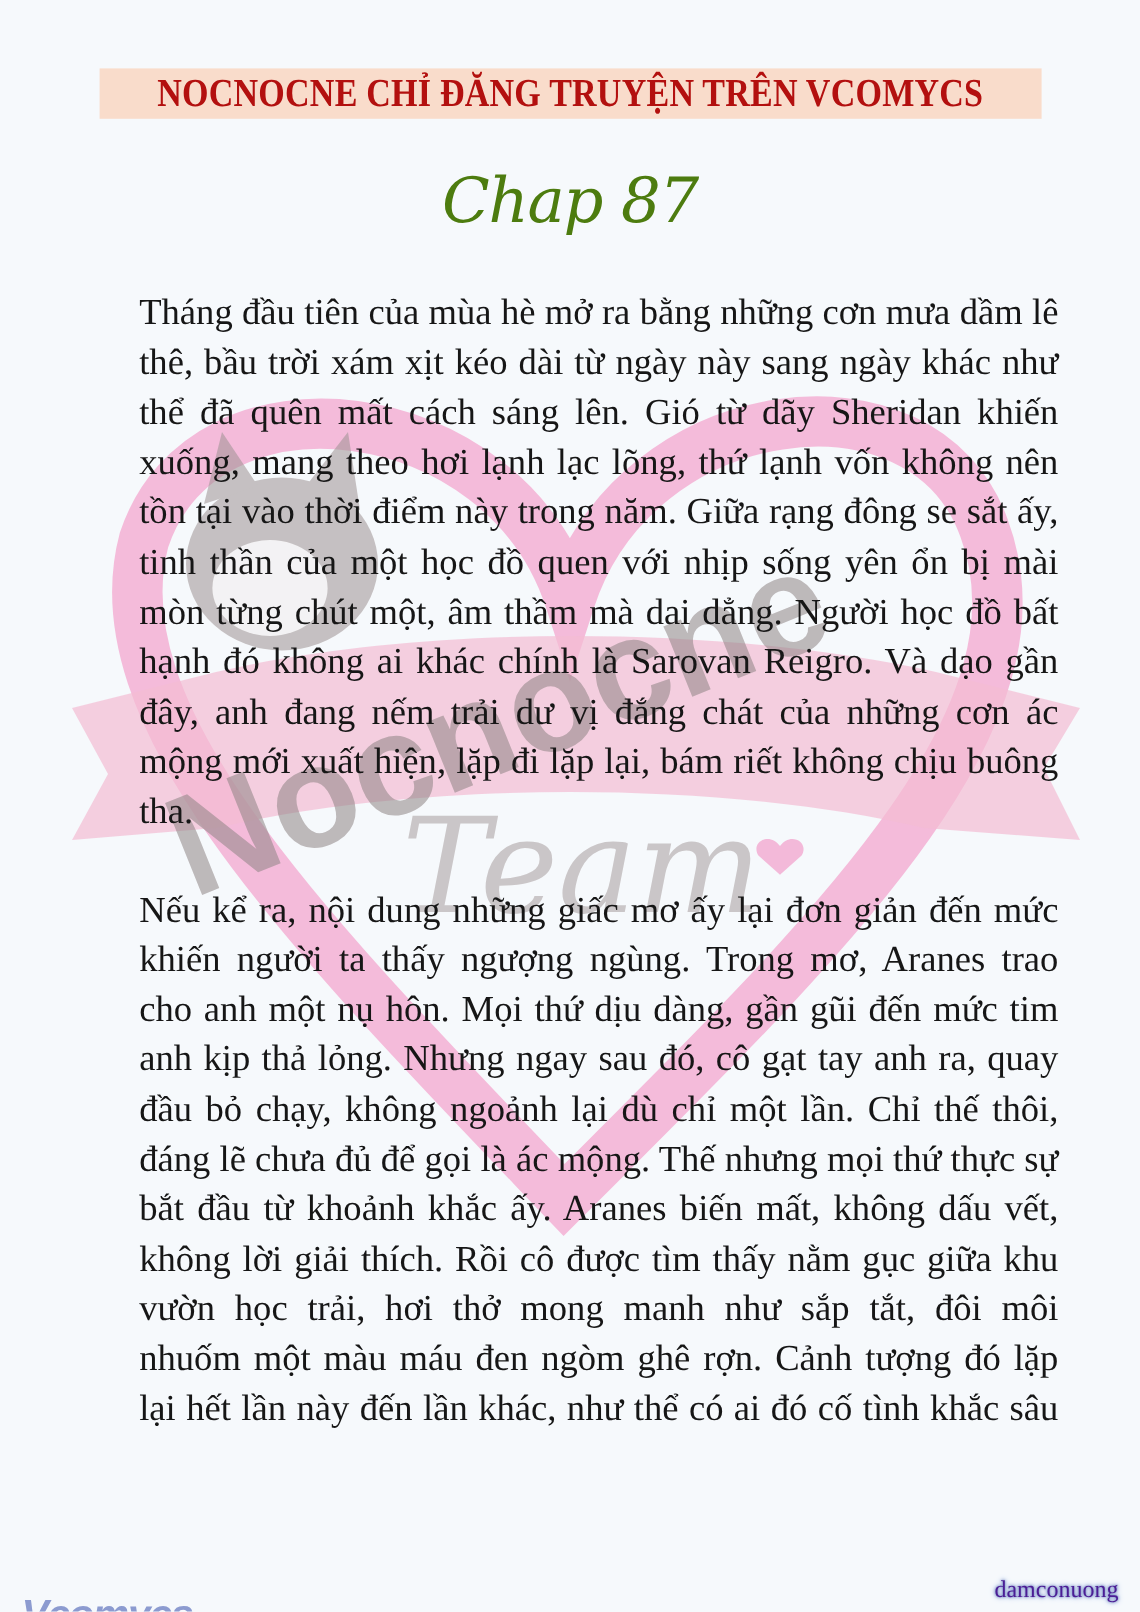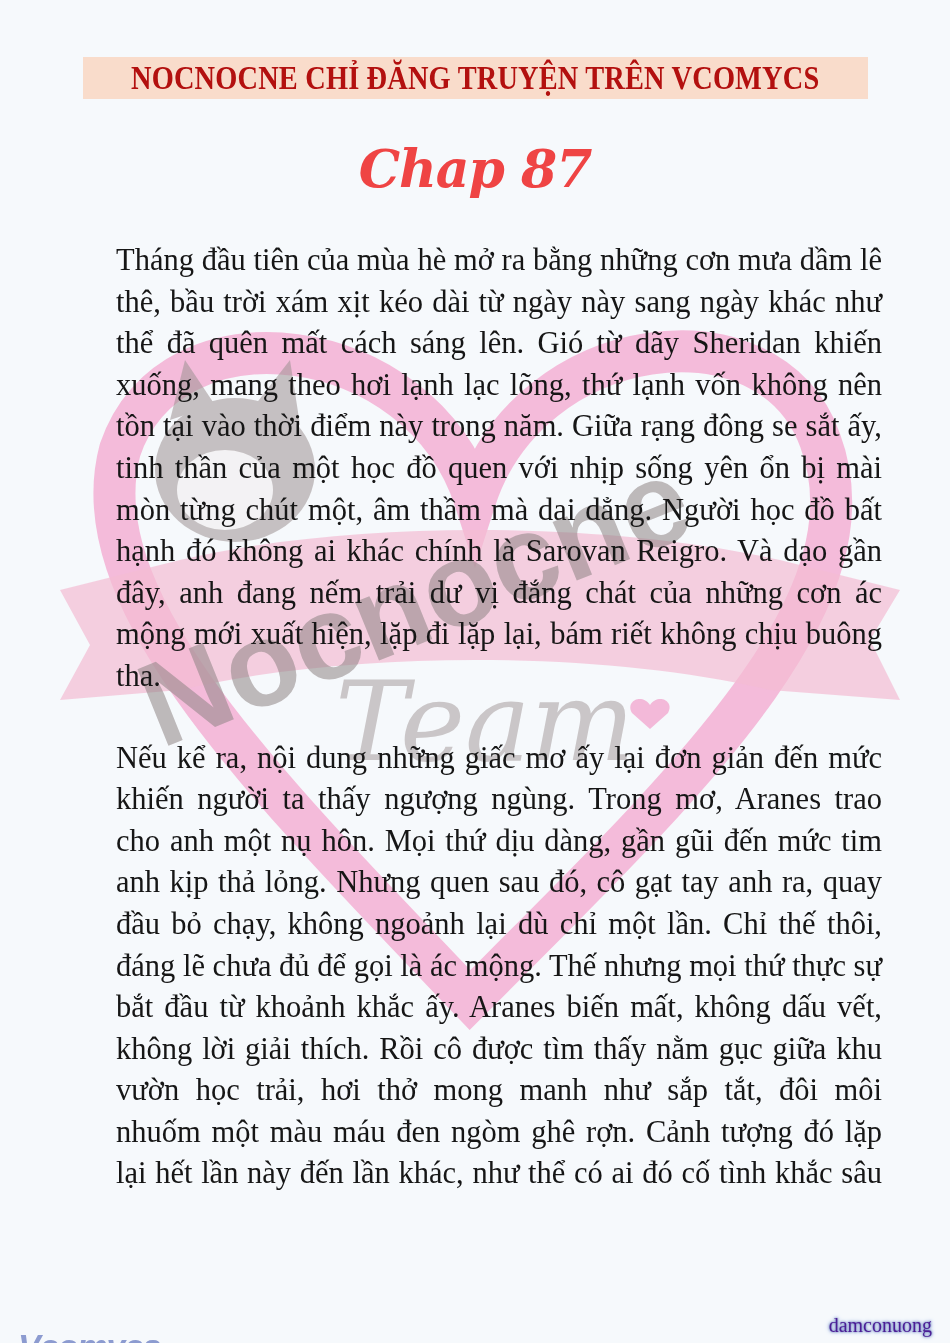--- a/index.html
+++ b/index.html
@@ -13,23 +13,22 @@
   .banner {
     position: absolute; left: 83px; top: 57px; width: 785px; height: 42px;
     background: #f9dccb; display: flex; align-items: center; justify-content: center;
   }
   .banner-text {
     color: #b3100f; font-weight: bold; font-size: 33px; letter-spacing: 0.2px;
     font-family: "Liberation Serif", serif; transform: scaleX(0.86); white-space: nowrap;
   }
   .chapter-title {
     position: absolute; left: 0; right: 0; top: 138px; text-align: center;
-    font-family: "DejaVu Serif", serif; font-style: italic; font-size: 52px; color: #ef4444;
+    font-family: "DejaVu Serif", serif; font-style: italic; font-size: 52px; color: #4d7c0f;
     letter-spacing: -1px;
-    font-weight: bold;
   }
   .content { position: absolute; left: 72px; top: 240px; width: 810px; }
   .para {
     margin: 0 0 40px 0; font-size: 30.5px; line-height: 41.6px; color: #161616;
     text-align: justify; text-align-last: left;
   }
   .para .line { display: block; text-align: justify; text-align-last: justify; white-space: nowrap; margin-left: 44px; }
   .para .line.last { text-align-last: left; }
   .footer-logo {
     position: absolute; left: 18px; top: 1327px; font-size: 34px; font-style: italic; font-weight: bold;
@@ -80,21 +79,21 @@
       <span class="line">mòn từng chút một, âm thầm mà dai dẳng. Người học đồ bất</span>
       <span class="line">hạnh đó không ai khác chính là Sarovan Reigro. Và dạo gần</span>
       <span class="line">đây, anh đang nếm trải dư vị đắng chát của những cơn ác</span>
       <span class="line">mộng mới xuất hiện, lặp đi lặp lại, bám riết không chịu buông</span>
       <span class="line last">tha.</span>
     </p>
     <p class="para">
       <span class="line">Nếu kể ra, nội dung những giấc mơ ấy lại đơn giản đến mức</span>
       <span class="line">khiến người ta thấy ngượng ngùng. Trong mơ, Aranes trao</span>
       <span class="line">cho anh một nụ hôn. Mọi thứ dịu dàng, gần gũi đến mức tim</span>
-      <span class="line">anh kịp thả lỏng. Nhưng quen sau đó, cô gạt tay anh ra, quay</span>
+      <span class="line">anh kịp thả lỏng. Nhưng ngay sau đó, cô gạt tay anh ra, quay</span>
       <span class="line">đầu bỏ chạy, không ngoảnh lại dù chỉ một lần. Chỉ thế thôi,</span>
       <span class="line">đáng lẽ chưa đủ để gọi là ác mộng. Thế nhưng mọi thứ thực sự</span>
       <span class="line">bắt đầu từ khoảnh khắc ấy. Aranes biến mất, không dấu vết,</span>
       <span class="line">không lời giải thích. Rồi cô được tìm thấy nằm gục giữa khu</span>
       <span class="line">vườn học trải, hơi thở mong manh như sắp tắt, đôi môi</span>
       <span class="line">nhuốm một màu máu đen ngòm ghê rợn. Cảnh tượng đó lặp</span>
       <span class="line">lại hết lần này đến lần khác, như thể có ai đó cố tình khắc sâu</span>
     </p>
   </div>
 

